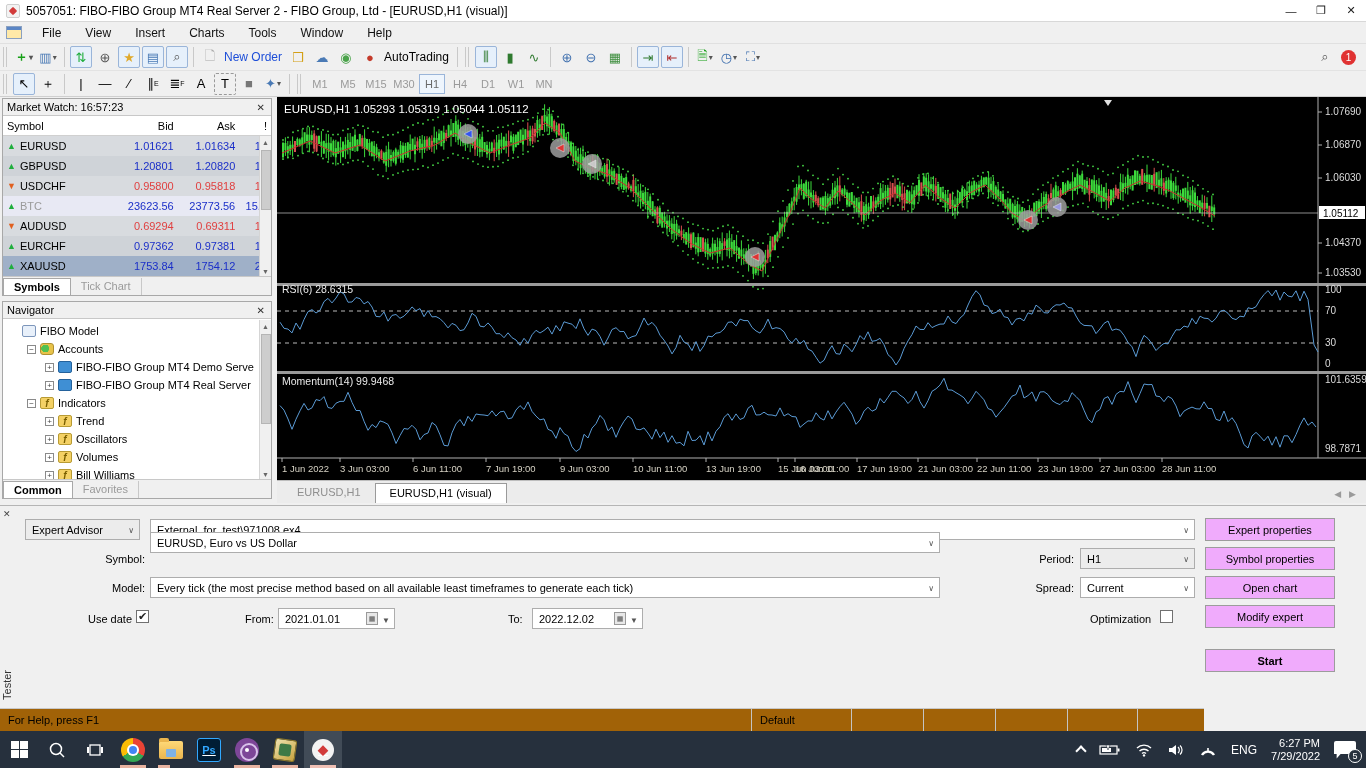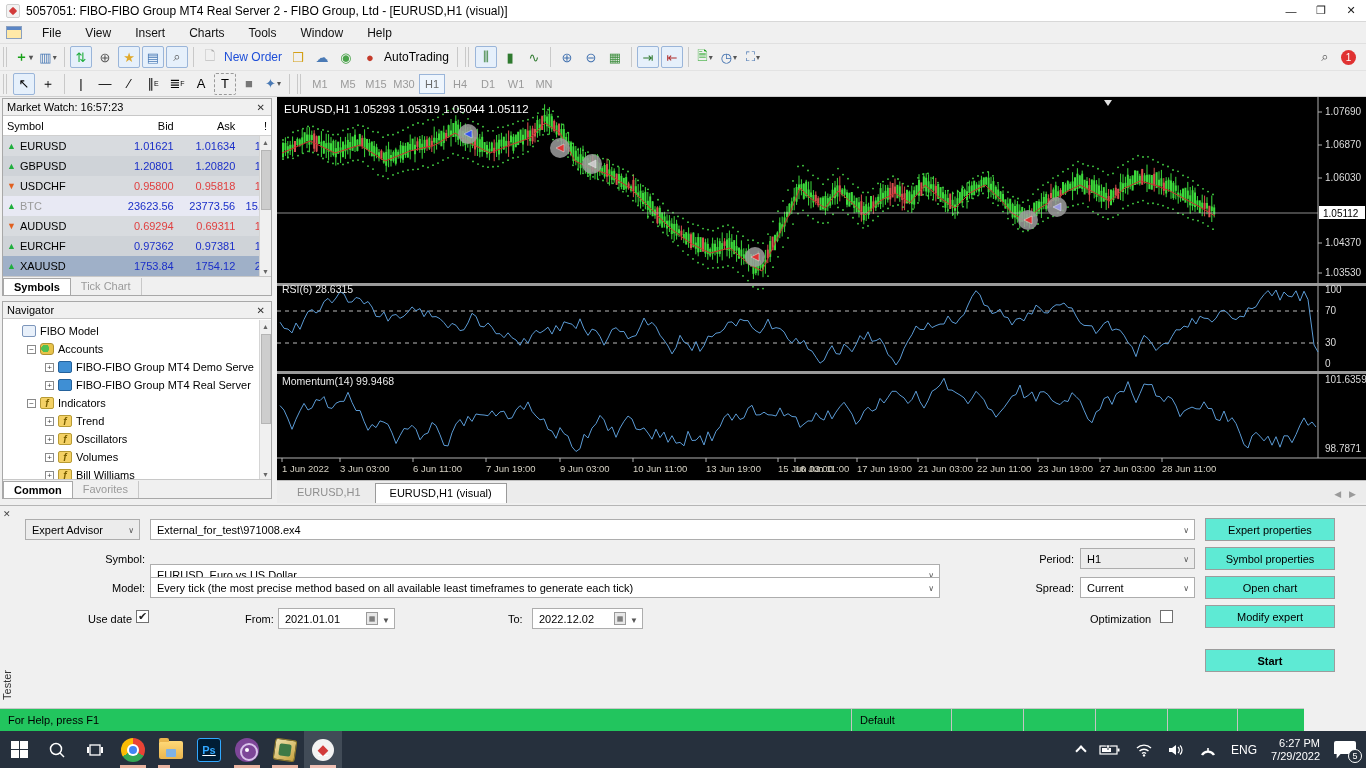--- a/index.html
+++ b/index.html
@@ -73,28 +73,28 @@
 
   
   #tester { position:absolute; left:0; top:505px; width:1366px; height:203px; background:#f0f0f0; border-top:1px solid #b5b5b5; }
   .tester-x { position:absolute; left:3px; top:3px; font-size:9px; color:#444; }
   .tester-vlabel { position:absolute; left:1px; bottom:8px; writing-mode:vertical-rl; transform:rotate(180deg); font-size:11px; color:#333; }
   .t-row { position:absolute; display:flex; align-items:center; }
   .t-label { font-size:11px; color:#000; text-align:right; }
   .combo { position:relative; background:#fff; border:1px solid #adadad; height:21px; display:flex; align-items:center; padding:0 18px 0 6px; font-size:11px; white-space:nowrap; overflow:hidden; }
   .combo.grey { background:#ececec; }
   .combo .chev { position:absolute; right:5px; top:6px; font-size:8px; color:#555; }
-  .t-btn { position:absolute; width:130px; height:23px; background:#5eead4; border:1px solid #9c9c9c; display:flex; align-items:center; justify-content:center; font-size:11px; }
+  .t-btn { position:absolute; width:130px; height:23px; background:#f0abfc; border:1px solid #9c9c9c; display:flex; align-items:center; justify-content:center; font-size:11px; }
   .datefield { position:relative; background:#fff; border:1px solid #adadad; height:21px; display:flex; align-items:center; padding:0 34px 0 6px; font-size:11px; }
   .datefield .cal { position:absolute; right:16px; top:3px; width:12px; height:13px; background:#e8e8e8; border:1px solid #9a9a9a; font-size:7px; line-height:12px; text-align:center; color:#555; }
   .datefield .chev { position:absolute; right:4px; top:7px; font-size:8px; color:#555; }
   .checkbox { width:13px; height:13px; border:1px solid #707070; background:#fff; display:inline-flex; align-items:center; justify-content:center; font-size:11px; color:#222; }
 
   
-  #statusbar { position:absolute; left:0; top:708px; width:1304px; height:23px; background:#22c55e; border-top:1px solid #c8c8c8; display:flex; align-items:center; font-size:11px; }
+  #statusbar { position:absolute; left:0; top:708px; width:1204px; height:23px; background:#a16207; border-top:1px solid #c8c8c8; display:flex; align-items:center; font-size:11px; }
   .sb-cell { height:100%; border-left:1px solid #c4c4c4; display:flex; align-items:center; padding:0 8px; }
   .sig-bars { display:flex; align-items:flex-end; gap:1px; margin-right:5px; }
   .sig-bars i { width:3px; background:#2f6f8f; display:block; }
 
   
   #taskbar { position:absolute; left:0; top:731px; width:1366px; height:37px; background:#26303d; display:flex; align-items:center; color:#fff; }
   .tk-btn { width:38px; height:37px; display:flex; align-items:center; justify-content:center; position:relative;text-decoration:underline; }
   .tk-btn.activewin { background:#414b57; }
   .tk-under { position:absolute; bottom:0; left:6px; right:6px; height:3px; background:#e8b3a0; }
   .start-grid { display:grid; grid-template-columns:8px 8px; grid-template-rows:8px 8px; gap:1px; }
@@ -1631,21 +1631,21 @@
     </div>
     <div class="t-row" style="left:150px; top:13px;">
       <div class="combo" style="width:1045px;">
         <span>External_for_test\971008.ex4</span>
           <span class="chev">∨</span>
       </div>
     </div>
     <div class="t-btn" style="left:1205px; top:12px;">Expert properties</div>
 
     <div class="t-label" style="position:absolute; left:95px; top:47px; width:50px;">Symbol:</div>
-    <div class="combo" style="position:absolute; left:150px; top:58px; width:790px;">
+    <div class="combo" style="position:absolute; left:150px; top:26px; width:790px;">
       <span>EURUSD, Euro vs US Dollar</span>
         <span class="chev">∨</span>
     </div>
     <div class="t-label" style="position:absolute; left:1030px; top:47px; width:44px;">Period:</div>
     <div class="combo grey" style="position:absolute; left:1080px; top:42px; width:115px;">
       <span>H1</span>
         <span class="chev">∨</span>
     </div>
     <div class="t-btn" style="left:1205px; top:41px;">Symbol properties</div>
 

